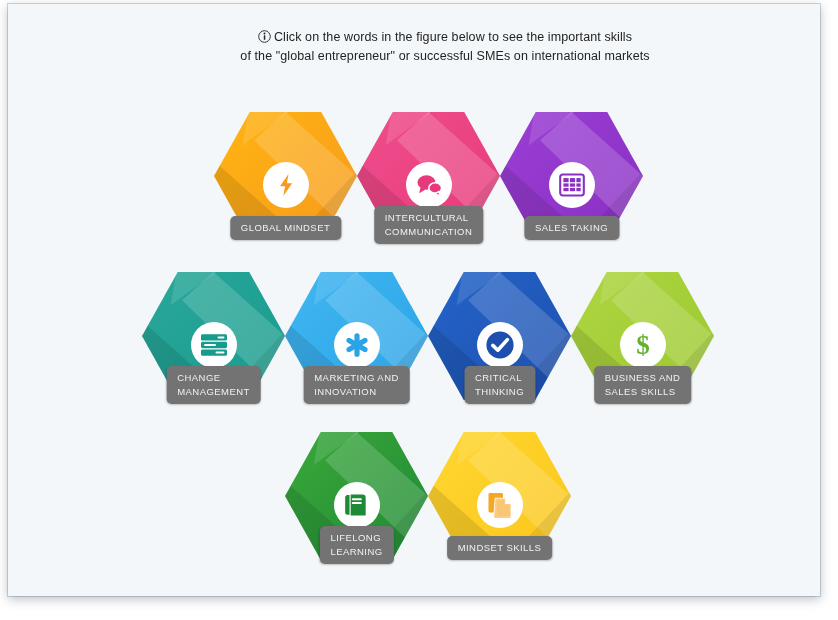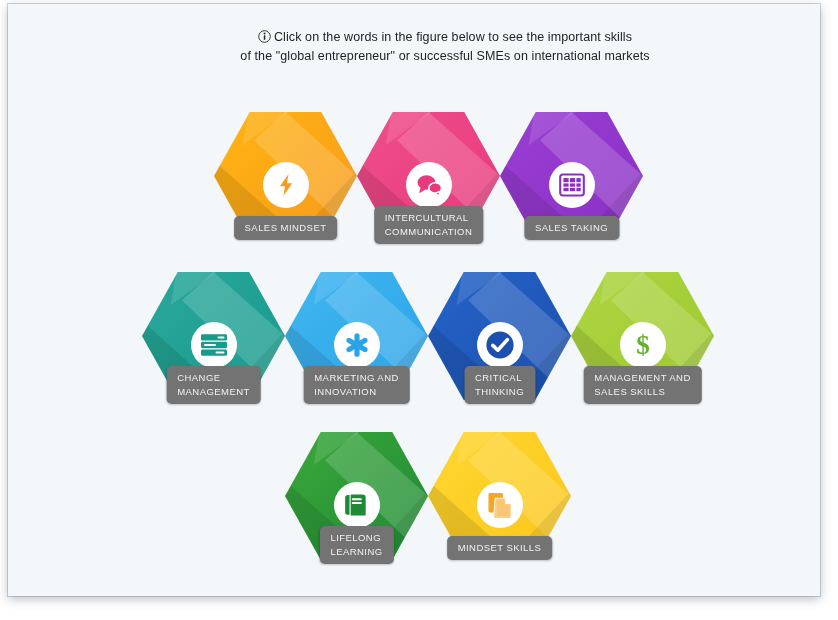--- a/index.html
+++ b/index.html
@@ -170,21 +170,21 @@
           <div class="facet facet-a"></div>
           <div class="facet facet-b"></div>
           <div class="facet facet-c"></div>
           <div class="facet facet-d"></div>
         </div>
         <div class="hex-icon">
           <svg width="26" height="26" viewBox="0 0 26 26">
             <path d="M15.5 2 L7 14.2 h5.1 L10.3 24 L19.2 11.3 h-5.3 Z" fill="#f79a1d"></path>
           </svg>
         </div>
-        <div class="hex-label label-1line"><span>SALES MINDSET</span></div>
+        <div class="hex-label label-1line"><span>GLOBAL MINDSET</span></div>
       </div>
       <div class="hex-cell" style="left: 349px; top: 108px;">
         <div class="hex-shape">
           <div class="hex-base" style="background: linear-gradient(135deg, rgb(239, 78, 140) 0%, rgb(231, 57, 123) 100%);"></div>
           <div class="facet facet-a"></div>
           <div class="facet facet-b"></div>
           <div class="facet facet-c"></div>
           <div class="facet facet-d"></div>
         </div>
         <div class="hex-icon">
@@ -282,21 +282,21 @@
           <div class="facet facet-a"></div>
           <div class="facet facet-b"></div>
           <div class="facet facet-c"></div>
           <div class="facet facet-d"></div>
         </div>
         <div class="hex-icon">
           <svg width="24" height="28" viewBox="0 0 24 28">
             <text x="12" y="23.4" text-anchor="middle" font-family="Liberation Serif, serif" font-size="27" font-weight="bold" fill="#62b22e">$</text>
           </svg>
         </div>
-        <div class="hex-label label-2line"><span>MANAGEMENT AND</span><span class="l2">SALES SKILLS</span></div>
+        <div class="hex-label label-2line"><span>BUSINESS AND</span><span class="l2">SALES SKILLS</span></div>
       </div>
       <div class="hex-cell" style="left: 277px; top: 428px;">
         <div class="hex-shape">
           <div class="hex-base" style="background: linear-gradient(135deg, rgb(58, 168, 58) 0%, rgb(31, 138, 53) 100%);"></div>
           <div class="facet facet-a"></div>
           <div class="facet facet-b"></div>
           <div class="facet facet-c"></div>
           <div class="facet facet-d"></div>
         </div>
         <div class="hex-icon">

